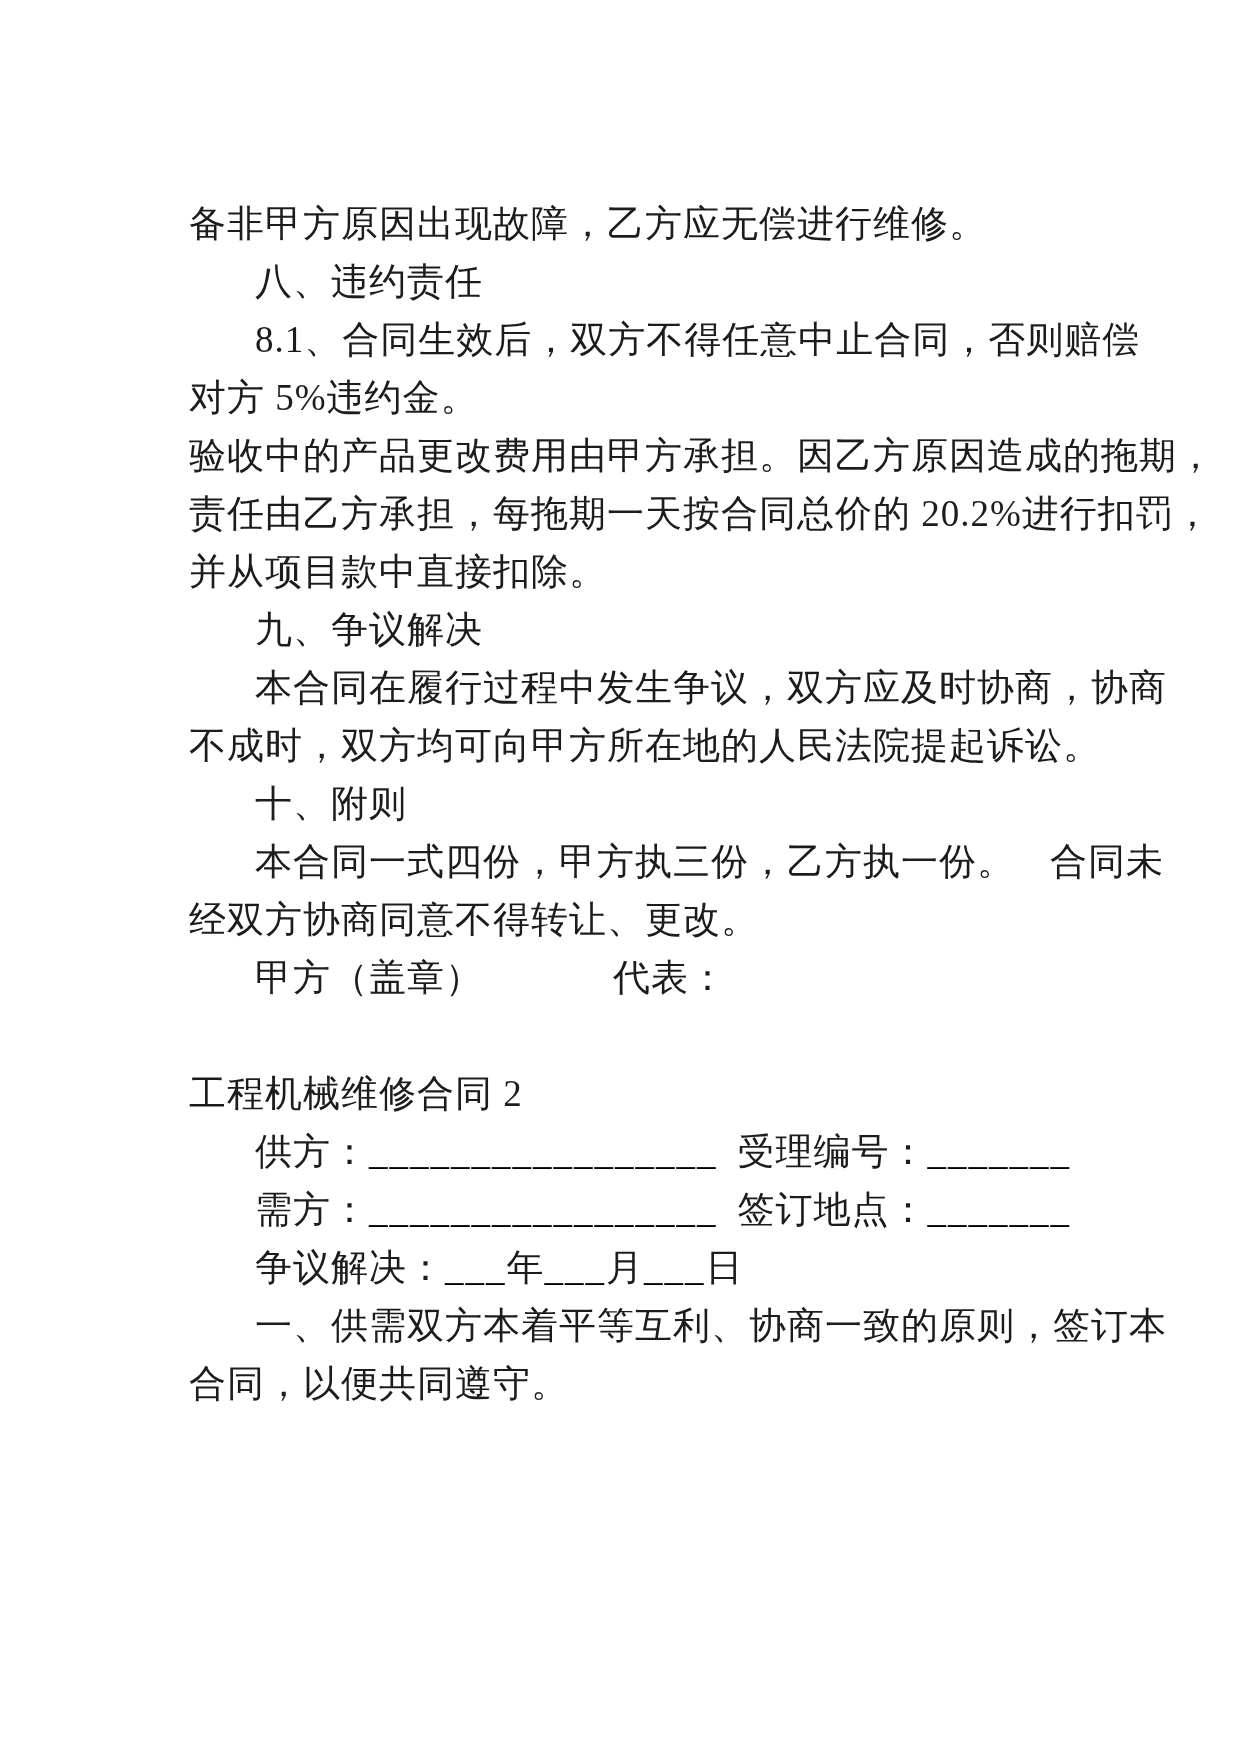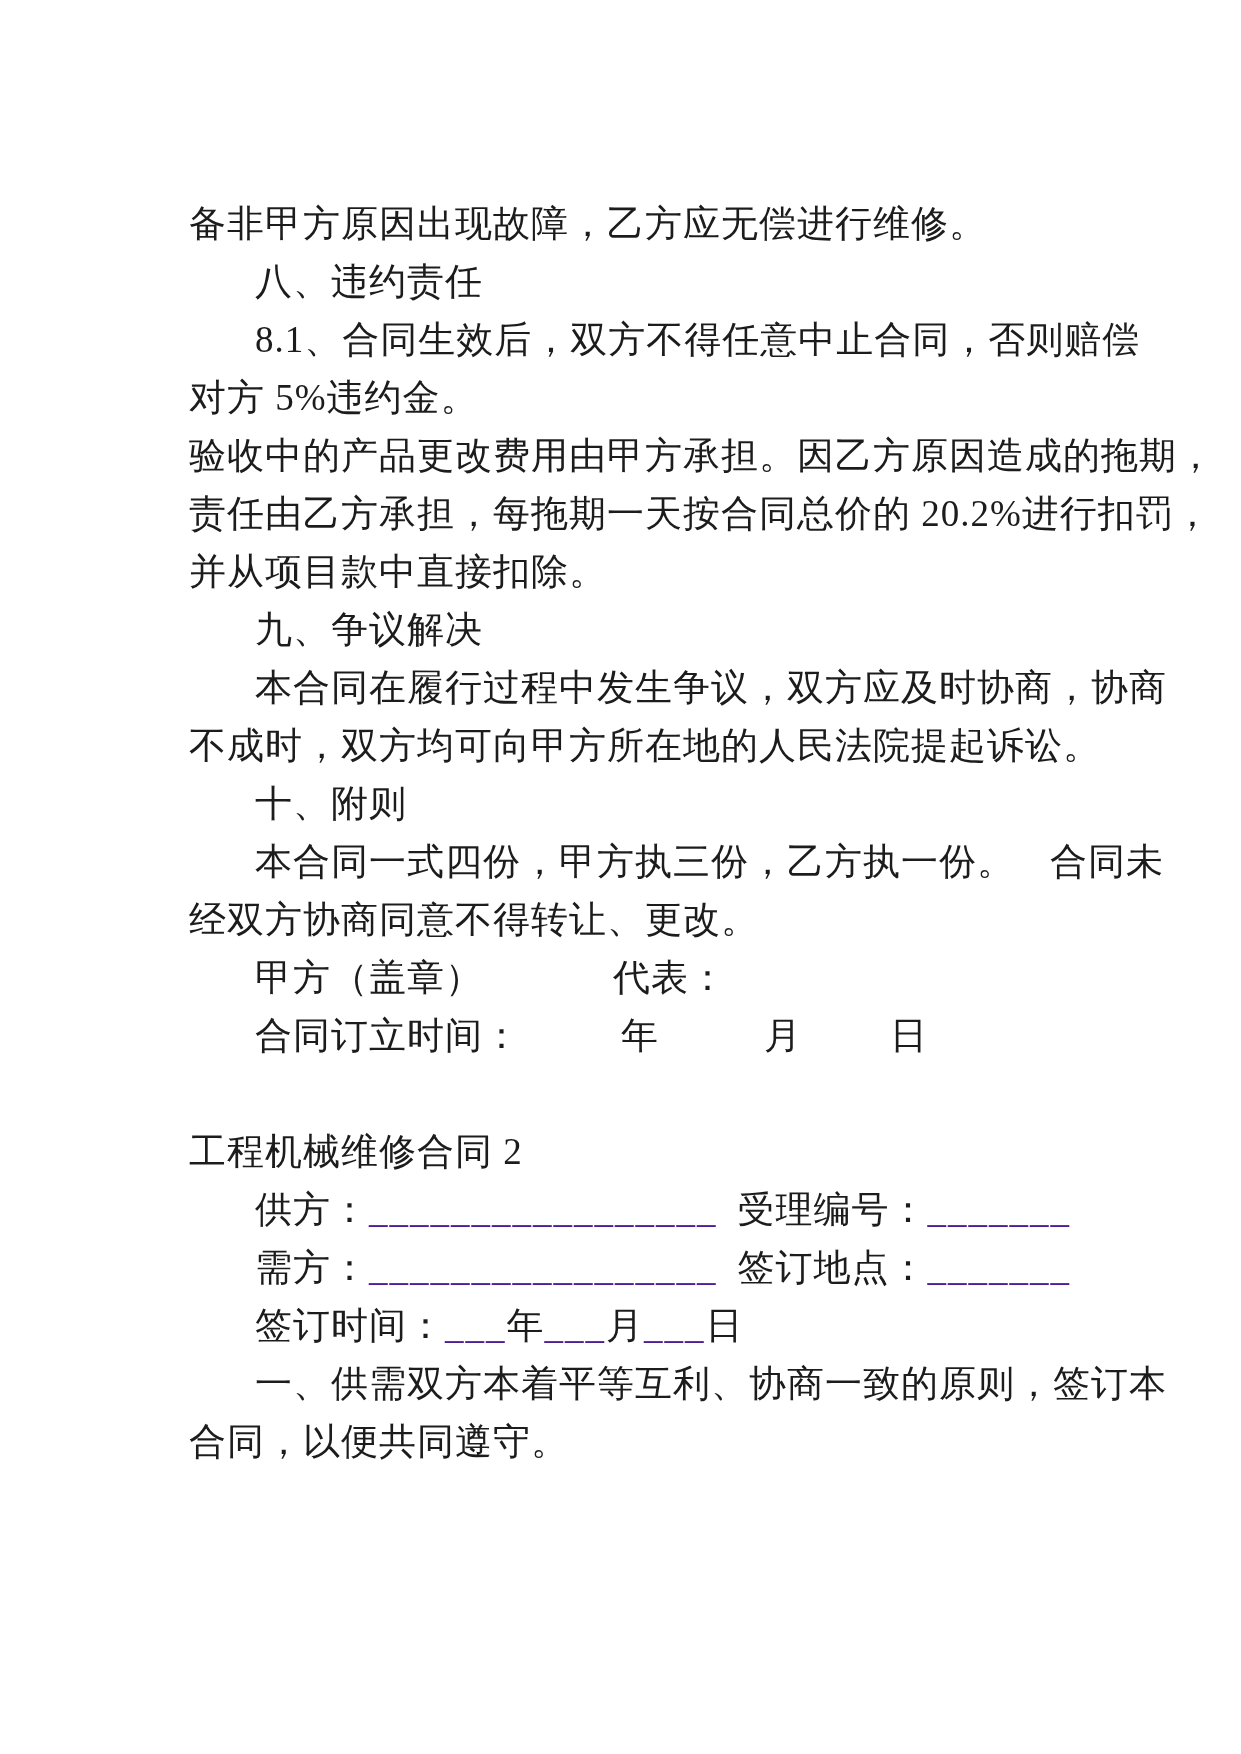--- a/index.html
+++ b/index.html
@@ -26,21 +26,21 @@
     height: 58px;
     line-height: 58px;
     font-size: 37px;
     color: #1c1c1c;
     white-space: nowrap;
     letter-spacing: 1px;
   }
   .line.indent { text-indent: 66px; }
   .line.blank  { height: 58px; }
   .u {
-    color: #4c1d95;
+    color: #000000;
     letter-spacing: 2px;
   }
   .gap { display: inline-block; }
 </style>
 </head>
 <body>
 
 <div class="page">
   <div class="content" id="doc-content">
       <div class="line"><span class="txt">备非甲方原因出现故障，乙方应无偿进行维修。</span></div>
@@ -50,22 +50,21 @@
       <div class="line"><span class="txt">验收中的产品更改费用由甲方承担。因乙方原因造成的拖期，</span></div>
       <div class="line"><span class="txt">责任由乙方承担，每拖期一天按合同总价的 20.2%进行扣罚，</span></div>
       <div class="line"><span class="txt">并从项目款中直接扣除。</span></div>
       <div class="line indent"><span class="txt">九、争议解决</span></div>
       <div class="line indent"><span class="txt">本合同在履行过程中发生争议，双方应及时协商，协商</span></div>
       <div class="line"><span class="txt">不成时，双方均可向甲方所在地的人民法院提起诉讼。</span></div>
       <div class="line indent"><span class="txt">十、附则</span></div>
       <div class="line indent"><span class="txt">本合同一式四份，甲方执三份，乙方执一份。</span><span class="gap" style="width: 35px;"></span><span class="txt">合同未</span></div>
       <div class="line"><span class="txt">经双方协商同意不得转让、更改。</span></div>
       <div class="line indent"><span class="txt">甲方（盖章）</span><span class="gap" style="width: 130px;"></span><span class="txt">代表：</span></div>
-      <div class="line indent"><span class="txt">合同订立时间：</span><span class="gap" style="width: 100px;"></span><span class="txt">年</span><span class="gap" style="width: 105px;"></span><span class="txt">月</span><span class="gap" style="width: 88px;"></span><span class="txt">日</span></div>
       <div class="line blank"></div>
       <div class="line"><span class="txt">工程机械维修合同 2</span></div>
       <div class="line indent"><span class="txt">供方：</span><span class="u">_________________</span><span class="gap" style="width: 20px;"></span><span class="txt">受理编号：</span><span class="u">_______</span></div>
       <div class="line indent"><span class="txt">需方：</span><span class="u">_________________</span><span class="gap" style="width: 20px;"></span><span class="txt">签订地点：</span><span class="u">_______</span></div>
-      <div class="line indent"><span class="txt">签订时间：</span><span class="u">___</span><span class="txt">年</span><span class="u">___</span><span class="txt">月</span><span class="u">___</span><span class="txt">日</span></div>
+      <div class="line indent"><span class="txt">争议解决：</span><span class="u">___</span><span class="txt">年</span><span class="u">___</span><span class="txt">月</span><span class="u">___</span><span class="txt">日</span></div>
       <div class="line indent"><span class="txt">一、供需双方本着平等互利、协商一致的原则，签订本</span></div>
       <div class="line"><span class="txt">合同，以便共同遵守。</span></div>
     </div>
 </div>
 
 </body></html>

